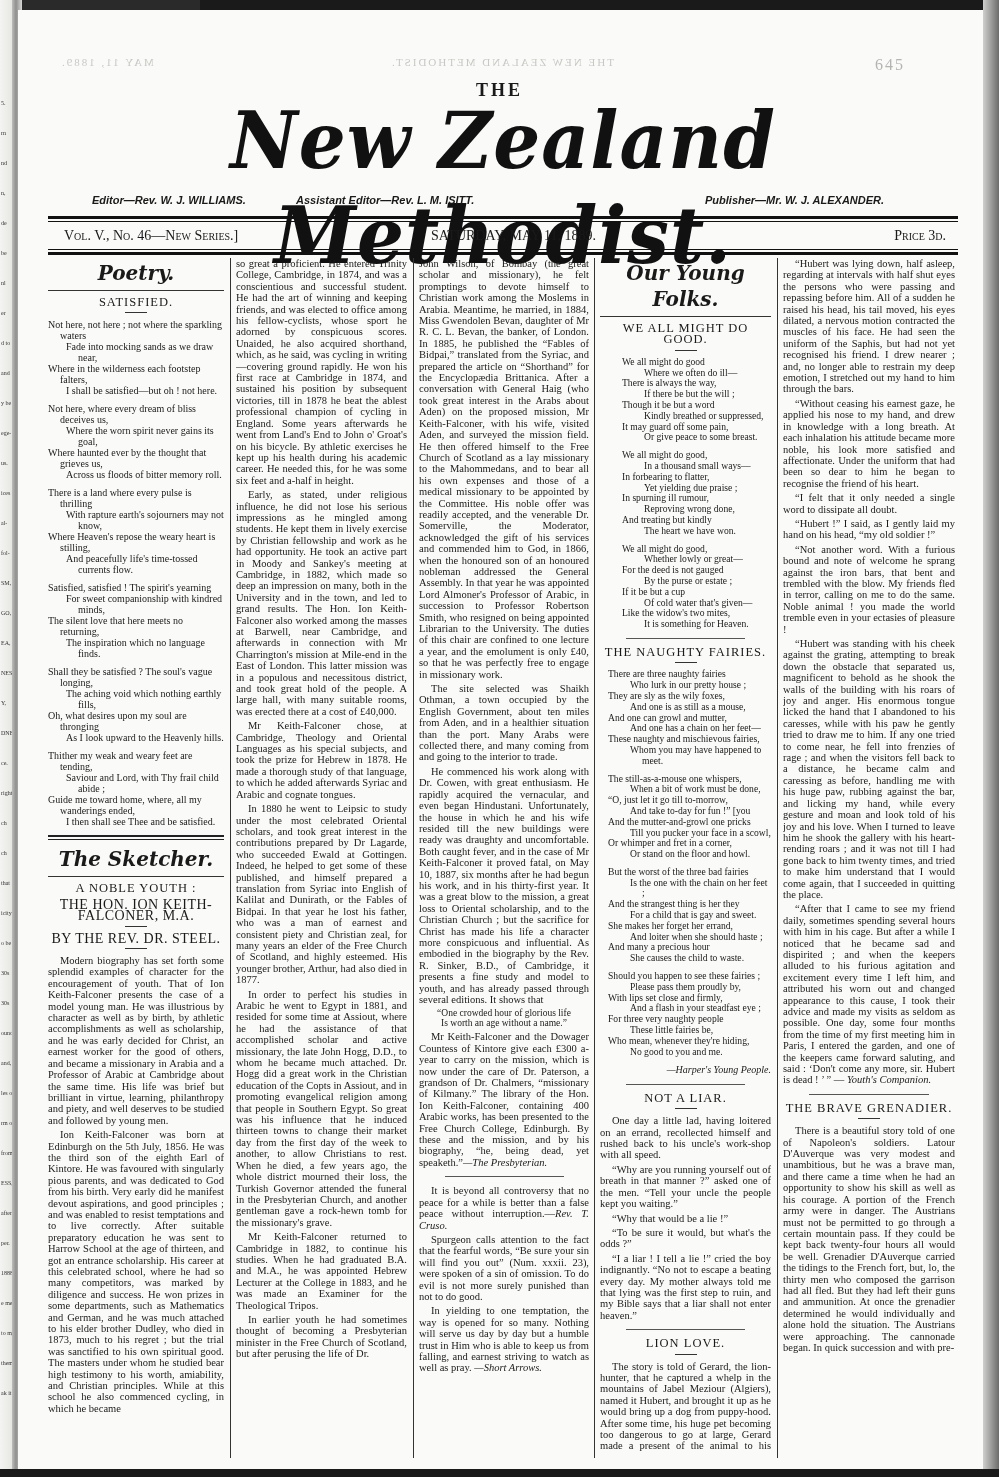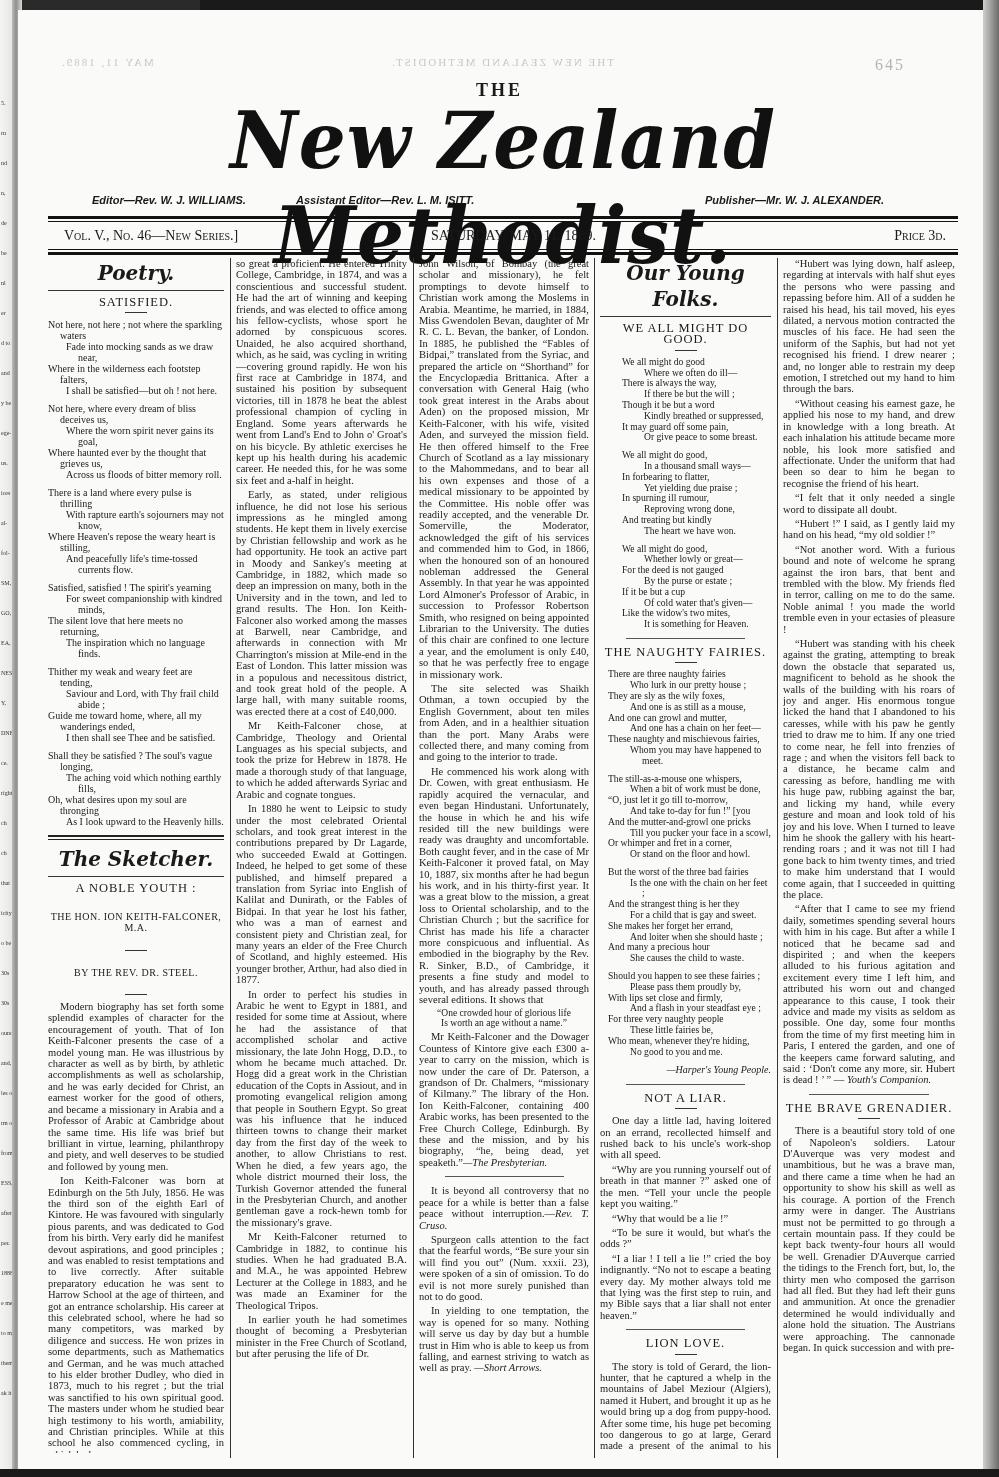--- a/index.html
+++ b/index.html
@@ -39,21 +39,21 @@
   .dateline .date { position: absolute; left: 360px; margin-left: 23px; }
   .dateline .price { position: absolute; right: 12px; font-variant: small-caps; }
 
   .col { position: absolute; top: 258px; height: 1195px; font-family: "Liberation Serif", serif; font-size: 10.5px; line-height: 11.4px; overflow: hidden; text-align: justify; }
   .col-divider { position: absolute; top: 258px; width: 1px; height: 1200px; background: #333; }
   .col p { text-indent: 12px; margin-bottom: 3px; }
   .col p.noind { text-indent: 0; }
 
   .sect-title { text-align: center; font-family: "DejaVu Serif", serif; font-weight: bold; font-style: italic; font-size: 20px; line-height: 26px; padding: 2px 0 4px; border-bottom: 1px solid #333; margin-bottom: 6px; }
   .art-title { text-align: center; font-size: 12.5px; letter-spacing: 1px; margin: 4px 0 2px; }
-  .art-sub { text-align: center; font-size: 10px; letter-spacing: 0.5px; margin: 16px 0; }
+  .art-sub { text-align: center; font-size: 14px; letter-spacing: 0.5px; margin: 4px 0; }
   .dash { width: 22px; height: 1px; background: #333; margin: 4px auto 6px; }
   .sep { width: 70%; height: 1px; background: #555; margin: 8px auto; }
   .dblrule { border-top: 2px solid #222; border-bottom: 1px solid #222; height: 5px; margin: 8px 0 4px; }
 
   .poem { font-size: 10px; line-height: 11px; text-align: left; }
   .poem .stanza { margin-bottom: 7px; }
   .poem .l { padding-left: 12px; text-indent: -12px; }
   .poem .l.i { padding-left: 30px; }
   .ypoem { padding-left: 22px; font-size: 9.6px; line-height: 10.8px; }
   .ypoem .l.i { padding-left: 34px; }
@@ -168,30 +168,30 @@
         <div class="l">Where Heaven's repose the weary heart is stilling,</div>
         <div class="l i">And peacefully life's time-tossed currents flow.</div>
       </div>
       <div class="stanza">
         <div class="l">Satisfied, satisfied ! The spirit's yearning</div>
         <div class="l i">For sweet companionship with kindred minds,</div>
         <div class="l">The silent love that here meets no returning,</div>
         <div class="l i">The inspiration which no language finds.</div>
       </div>
       <div class="stanza">
+        <div class="l">Shall they be satisfied ? The soul's vague longing,</div>
+        <div class="l i">The aching void which nothing earthly fills,</div>
+        <div class="l">Oh, what desires upon my soul are thronging</div>
+        <div class="l i">As I look upward to the Heavenly hills.</div>
+      </div>
+      <div class="stanza">
         <div class="l">Thither my weak and weary feet are tending,</div>
         <div class="l i">Saviour and Lord, with Thy frail child abide ;</div>
         <div class="l">Guide me toward home, where, all my wanderings ended,</div>
         <div class="l i">I then shall see Thee and be satisfied.</div>
-      </div>
-      <div class="stanza">
-        <div class="l">Shall they be satisfied ? The soul's vague longing,</div>
-        <div class="l i">The aching void which nothing earthly fills,</div>
-        <div class="l">Oh, what desires upon my soul are thronging</div>
-        <div class="l i">As I look upward to the Heavenly hills.</div>
       </div>
     </div>
   <div class="dblrule"></div>
   <div class="sect-title">The Sketcher.</div>
   <div class="art-title">A NOBLE YOUTH :</div>
   <div class="art-sub">THE HON. ION KEITH-FALCONER, M.A.</div>
   <div class="dash"></div>
   <div class="art-sub">BY THE REV. DR. STEEL.</div>
   <div class="dash"></div>
   <p>Modern biography has set forth some splendid examples of character for the encouragement of youth. That of Ion Keith-Falconer presents the case of a model young man. He was illustrious by character as well as by birth, by athletic accomplishments as well as scholarship, and he was early decided for Christ, an earnest worker for the good of others, and became a missionary in Arabia and a Professor of Arabic at Cambridge about the same time. His life was brief but brilliant in virtue, learning, philanthropy and piety, and well deserves to be studied and followed by young men.</p>

